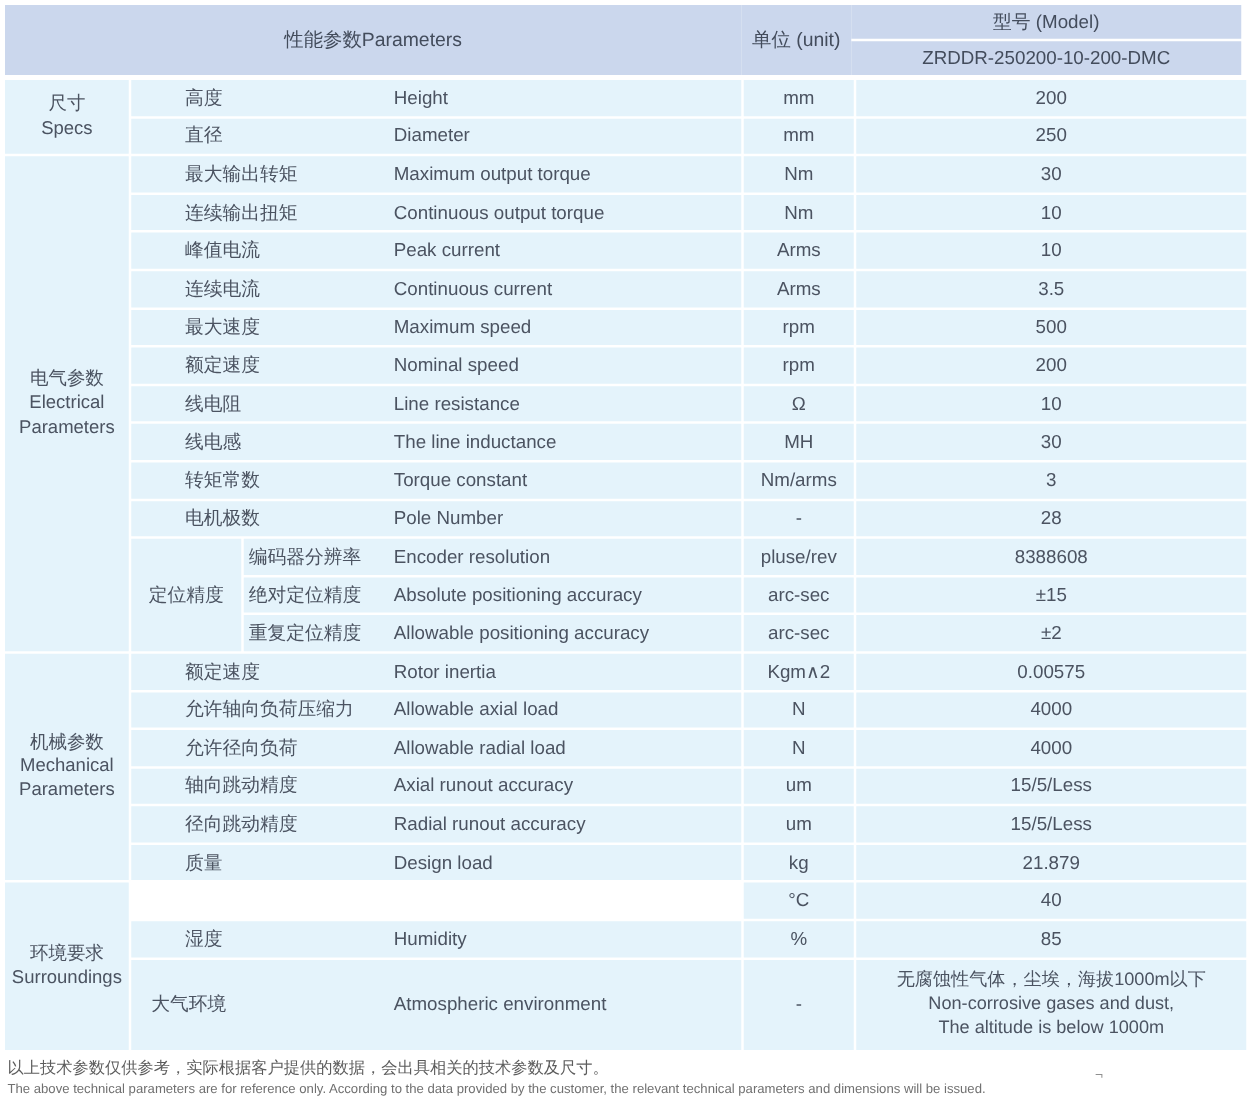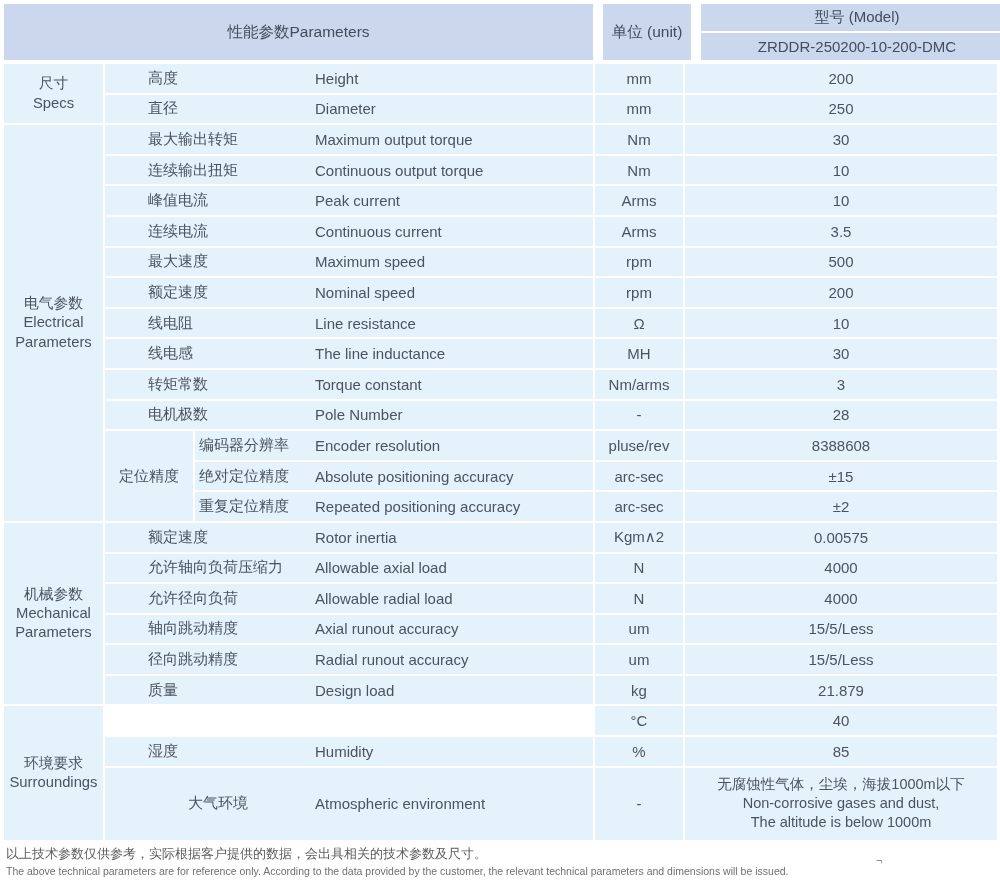--- a/index.html
+++ b/index.html
@@ -8,21 +8,21 @@
     width:1000px; height:882px; overflow:hidden; position:relative;
     font-family:"Liberation Sans","DejaVu Sans",sans-serif;
     color:#4b5361;
   }
   .wrap { padding:4px 3px 0 4px; width:1000px; }
 
   
   .thead {
     display:grid;
     grid-template-columns:589px 88px 312px;
-    gap:10px;
+    gap:0;
     height:56px;
     margin-bottom:4px;
   }
   .hcell {
     background:#cbd7ed; color:#434c5c;
     display:flex; align-items:center; justify-content:center;
     font-size:15.5px;
   }
   .model-stack { display:grid; grid-template-rows:1fr 1fr; gap:2px; }
   .model-stack .hcell { font-size:15px; }
@@ -40,21 +40,21 @@
   }
   .cat {
     grid-column:1; flex-direction:column; justify-content:center;
     text-align:center; line-height:1.3; font-size:14.8px;
   }
   .sub { grid-column:2; justify-content:center; font-size:15px; }
   .mid.normal { grid-column:2 / 4; }
   .mid.subrow { grid-column:3; }
   .mid .zh { width:210px; padding-left:43px; flex:none; }
   .mid.subrow .zh { width:120px; padding-left:4px; }
-  .mid.atmos .zh { padding-left:16px; text-align:center; }
+  .mid.atmos .zh { padding-left:16px; text-align:left; }
   .mid .en { flex:1; }
   .unit { grid-column:4; justify-content:center; }
   .val { grid-column:5; justify-content:center; text-align:center; }
   .val.pre { white-space:pre-line; font-size:14.5px; line-height:1.3; }
 
   
   .foot { margin:5px 0 0 2px; }
   .foot .fzh { font-size:13px; color:#5c5c5c; margin-bottom:2px; }
   .foot .fen { font-size:10.5px; color:#707070; }
   .artifact { position:absolute; left:876px; top:854px; font-size:11px; color:#8f8f8f; }
@@ -187,21 +187,21 @@
 
     <div class="cell mid subrow" style="grid-row:14">
         <span class="zh">绝对定位精度</span>
         <span class="en">Absolute positioning accuracy</span>
       </div>
     <div class="cell unit" style="grid-row:14">arc-sec</div>
     <div class="cell val" style="grid-row:14">±15</div>
 
     <div class="cell mid subrow" style="grid-row:15">
         <span class="zh">重复定位精度</span>
-        <span class="en">Repeated positioning accuracy</span>
+        <span class="en">Allowable positioning accuracy</span>
       </div>
     <div class="cell unit" style="grid-row:15">arc-sec</div>
     <div class="cell val" style="grid-row:15">±2</div>
 
     <div class="cell mid normal" style="grid-row:16">
         <span class="zh">额定速度</span>
         <span class="en">Rotor inertia</span>
       </div>
     <div class="cell unit" style="grid-row:16">Kgm∧2</div>
     <div class="cell val" style="grid-row:16">0.00575</div>

